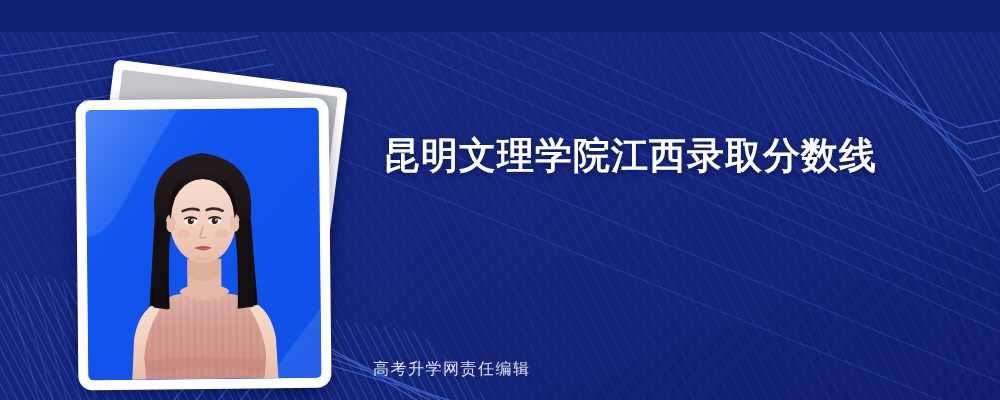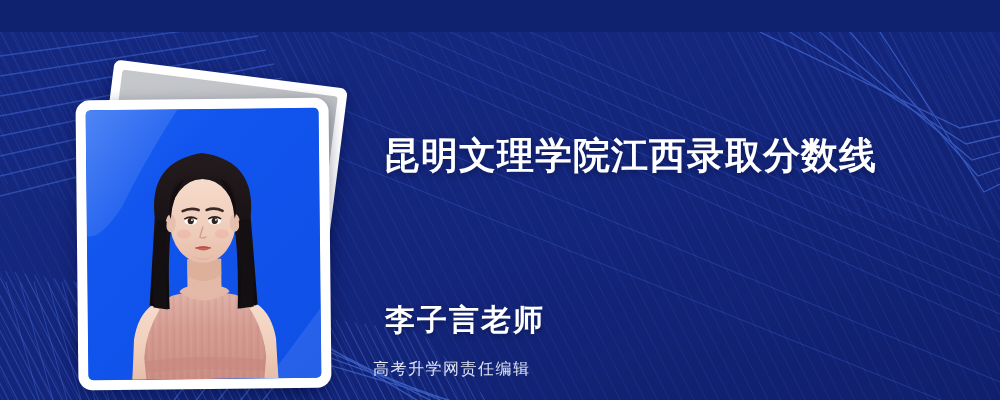--- a/index.html
+++ b/index.html
@@ -303,17 +303,16 @@
 
           <path d="M70,110 Q64,160 66,198 L80,200 Q76,158 80,112 Z" fill="#140f12"></path>
           <path d="M162,110 Q168,160 166,198 L152,200 Q156,158 152,112 Z" fill="#140f12"></path>
         </svg>
       </div>
     </div>
   </div>
 
   <div class="headline">昆明文理学院江西录取分数线</div>
 
-  <div class="author-name">李子言老师</div>
 
   <div class="author-role">高考升学网责任编辑</div>
 
 </div>
 
 </body></html>

